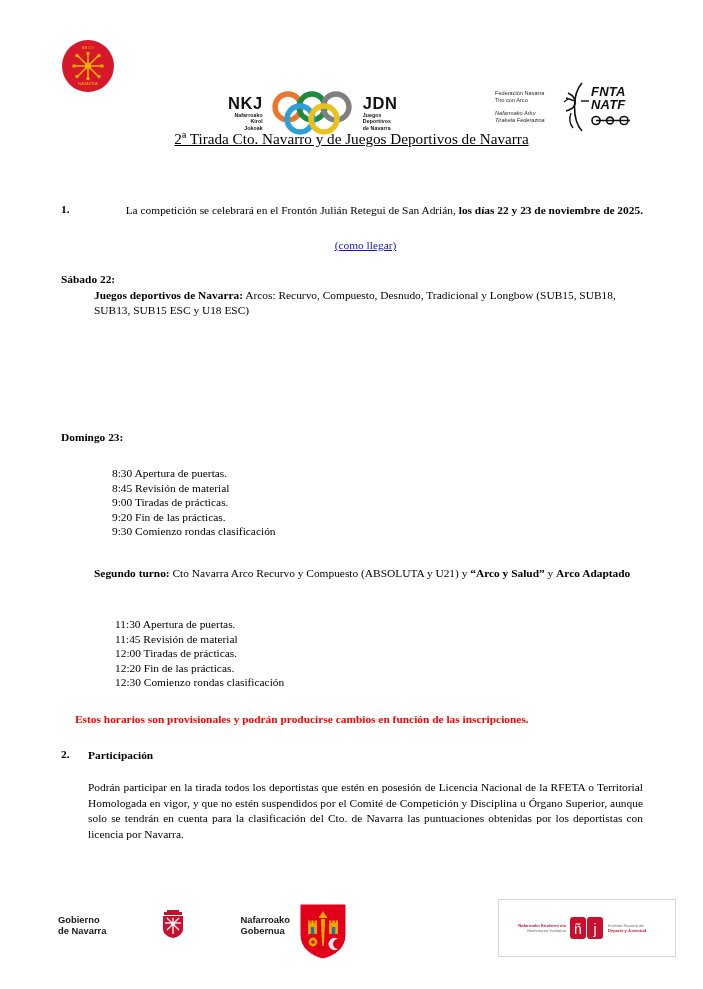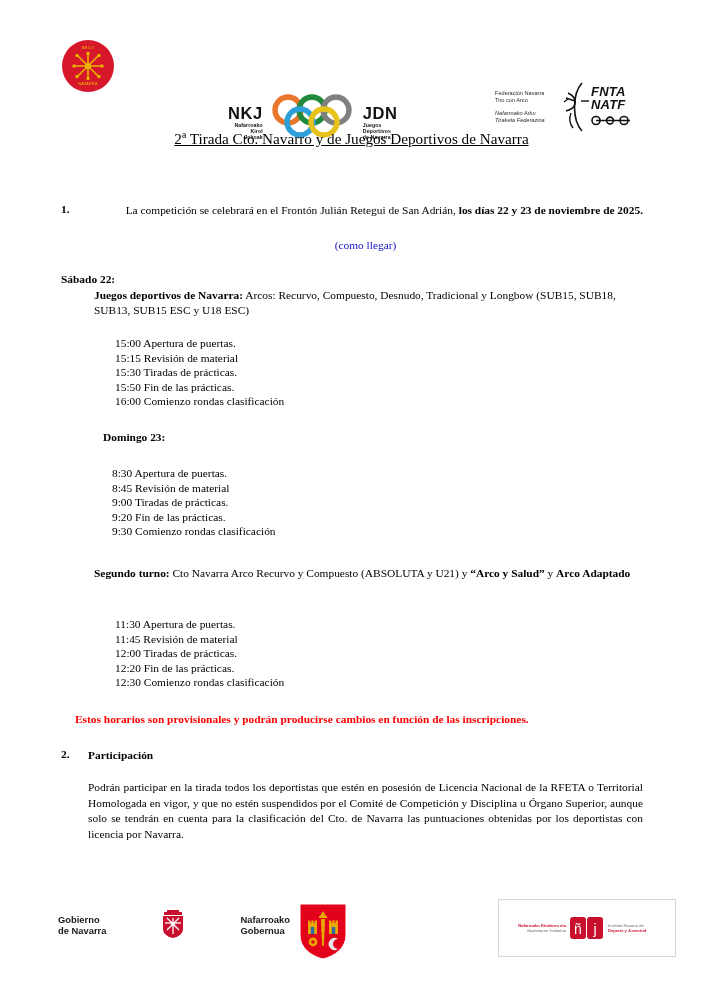--- a/index.html
+++ b/index.html
@@ -47,21 +47,21 @@
     font-size: 3.6px;
     color: #f2c200;
     letter-spacing: .4px;
   }
   .seal-text.top { top: 6px; }
   .seal-text.bot { bottom: 6px; }
   .chains { position: absolute; left: 9px; top: 11px; }
 
   
   #logo-nkj { left: 228px; top: 50px; width: 214px; height: 54px; }
-  .nkj-wrap { display: flex; align-items: flex-end; height: 54px; }
+  .nkj-wrap { display: flex; align-items: center; height: 54px; }
   .nkj-block { text-align: right; }
   .nkj-big {
     font-family: "Liberation Sans", sans-serif;
     font-weight: bold;
     font-size: 16.5px;
     letter-spacing: .6px;
     line-height: 17px;
     color: #111;
   }
   .nkj-small {
@@ -129,29 +129,30 @@
   b, .bold { font-weight: bold; }
 
   #como-llegar-wrap {
     position: absolute;
     left: 88px; top: 239px; width: 555px;
     text-align: center;
     font-size: 11.4px;
   }
   #como-llegar {
     color: #1414cc;
+    text-decoration: underline;
     cursor: pointer;
   }
 
   #sabado-head { left: 61px; top: 272px; font-weight: bold; }
   #sabado-body { left: 94px; top: 288px; width: 553px; text-align: left; }
   #sabado-times { left: 115px; top: 336px; }
   .time-line { font-size: 11.4px; line-height: 14.6px; white-space: nowrap; }
 
-  #domingo-head { left: 61px; top: 430px; font-weight: bold; margin-left: 42px; }
+  #domingo-head { left: 61px; top: 430px; font-weight: bold; }
   #turno1-head { left: 94px; top: 451px; width: 553px; }
   #turno1-times { left: 112px; top: 466px; }
 
   #turno2-head { left: 94px; top: 566px; width: 549px; text-align: justify; }
   #turno2-times { left: 115px; top: 617px; }
 
   #aviso {
     left: 75px; top: 712px; width: 575px;
     color: #ff0000;
     font-weight: bold;
@@ -312,27 +313,20 @@
   </div>
 
   <div id="como-llegar-wrap">
     <a id="como-llegar">(como llegar)</a>
   </div>
 
   <div class="block" id="sabado-head">Sábado 22:</div>
   <div class="block" id="sabado-body">
     <b>Juegos deportivos de Navarra:</b><span> Arcos: Recurvo, Compuesto, Desnudo, Tradicional y Longbow (SUB15, SUB18, SUB13, SUB15 ESC y U18 ESC)</span>
   </div>
-  <div id="sabado-times" class="block">
-    <div class="time-line">15:00 Apertura de puertas.</div>
-    <div class="time-line">15:15 Revisión de material</div>
-    <div class="time-line">15:30 Tiradas de prácticas.</div>
-    <div class="time-line">15:50 Fin de las prácticas.</div>
-    <div class="time-line">16:00 Comienzo rondas clasificación</div>
-  </div>
 
   <div class="block" id="domingo-head">Domingo 23:</div>
 
   <div id="turno1-times" class="block">
     <div class="time-line">8:30 Apertura de puertas.</div>
     <div class="time-line">8:45 Revisión de material</div>
     <div class="time-line">9:00 Tiradas de prácticas.</div>
     <div class="time-line">9:20 Fin de las prácticas.</div>
     <div class="time-line">9:30 Comienzo rondas clasificación</div>
   </div>

